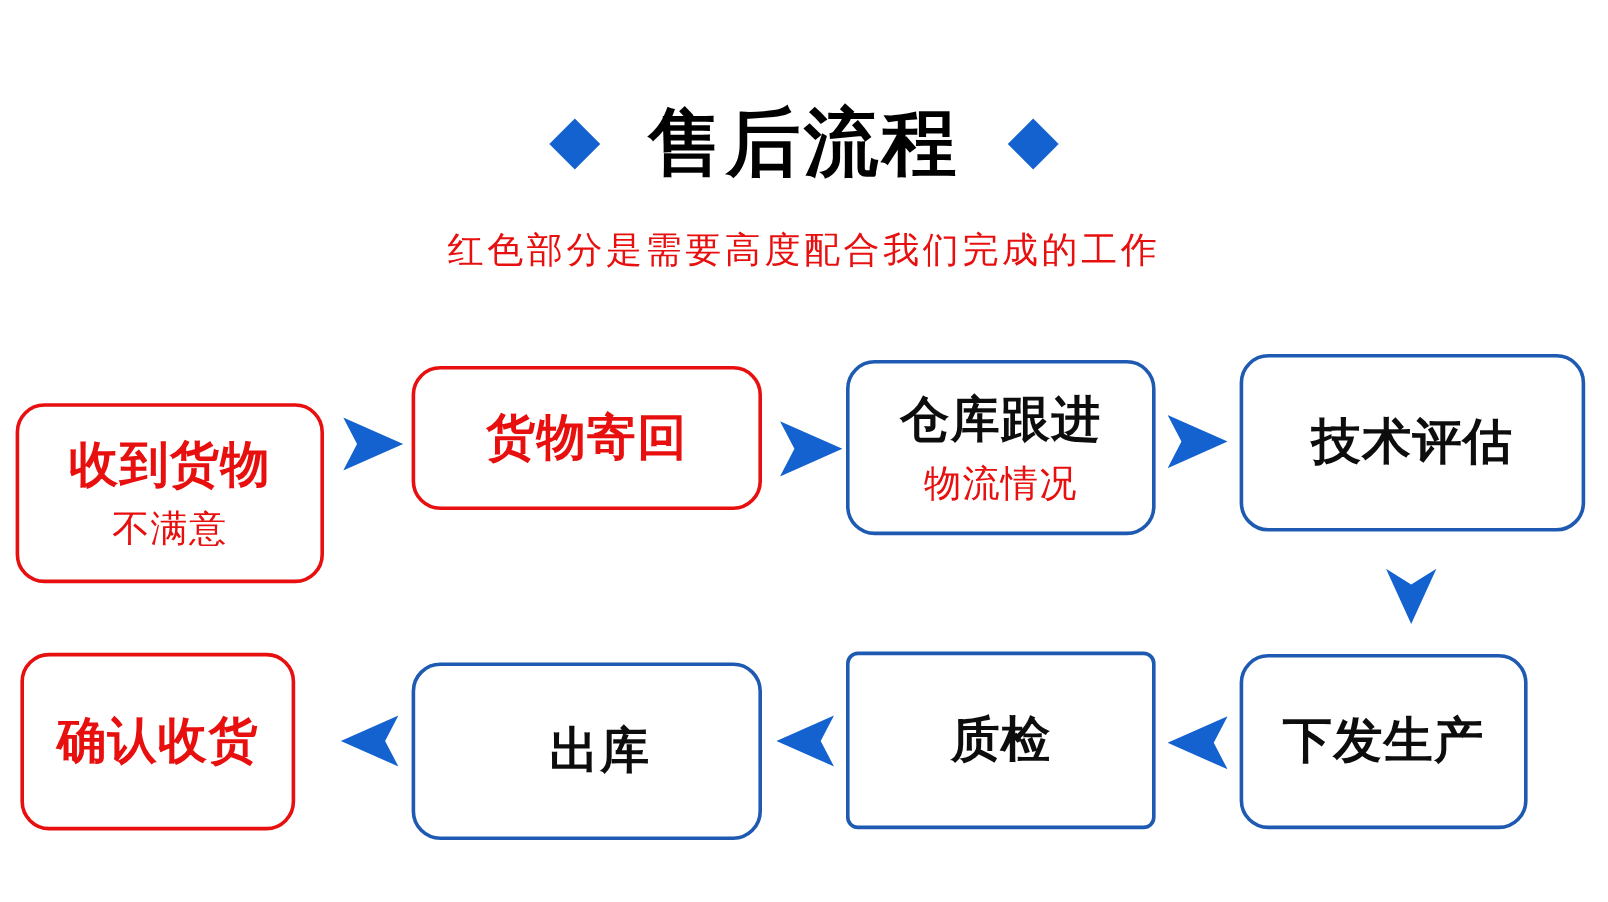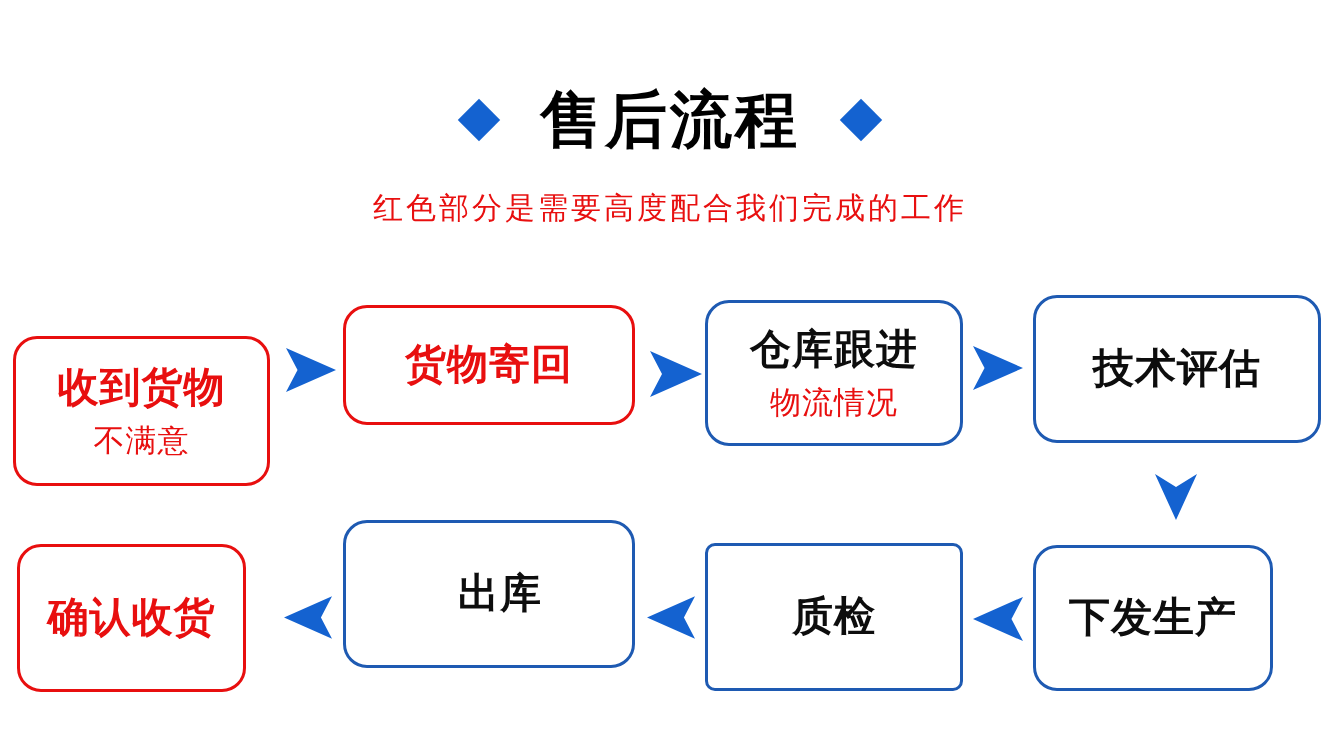--- a/index.html
+++ b/index.html
@@ -109,21 +109,21 @@
   </div>
 
   <div class="node node--blue" style="left:1033px; top:545px; width:240px; height:146px;">
     <div class="node__label t-black">下发生产</div>
   </div>
 
   <div class="node node--blue" style="left:705px; top:543px; width:258px; height:148px;border-radius:10px;">
     <div class="node__label t-black">质检</div>
   </div>
 
-  <div class="node node--blue" style="left:343px; top:520px; width:292px; height:148px;padding-left:22px;">
+  <div class="node node--blue" style="left:343px; top:552px; width:292px; height:148px;padding-left:22px;">
     <div class="node__label t-black">出库</div>
   </div>
 
   <div class="node node--red" style="left:17px; top:544px; width:229px; height:148px;">
     <div class="node__label t-red">确认收货</div>
   </div>
 
   <svg class="arrow" style="left:286px; top:347px;" width="50" height="46" viewBox="0 0 52 46">
     <polygon points="0,0 52,23 0,46 12,23"></polygon>
   </svg>

